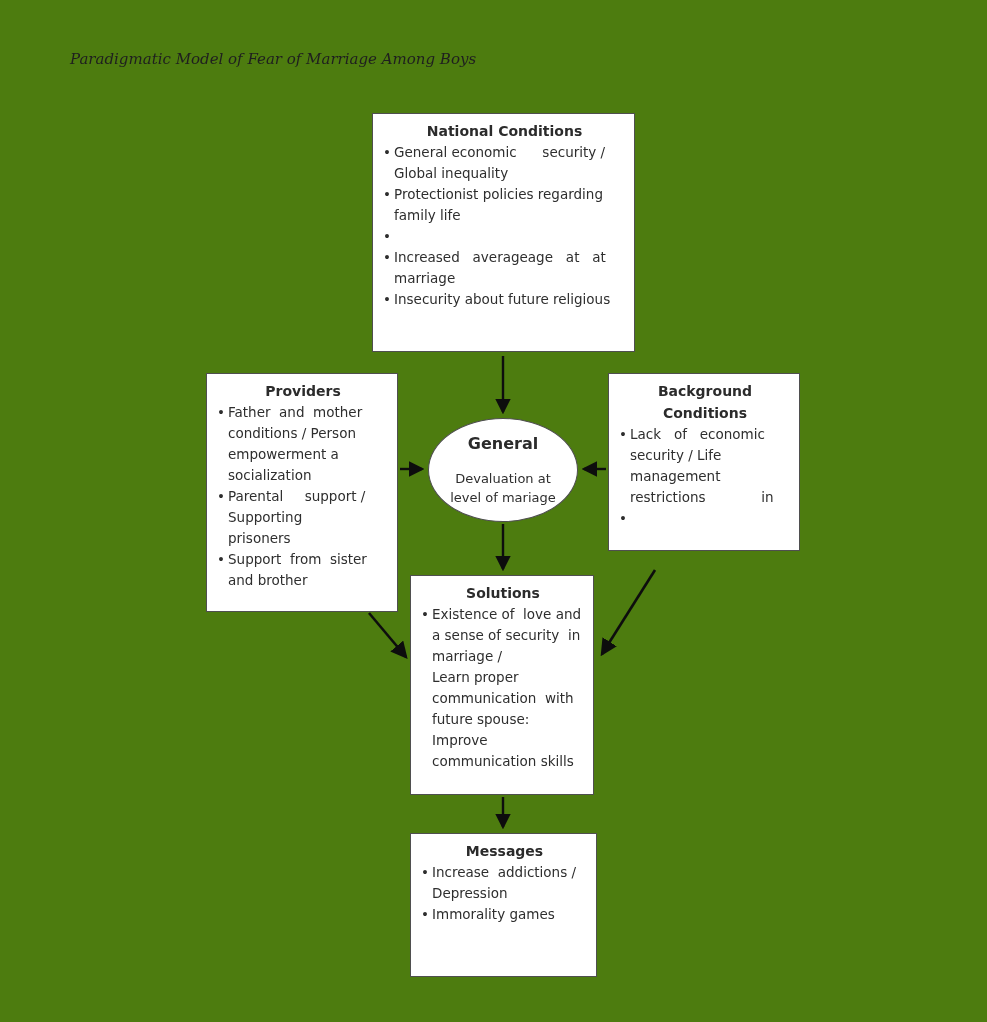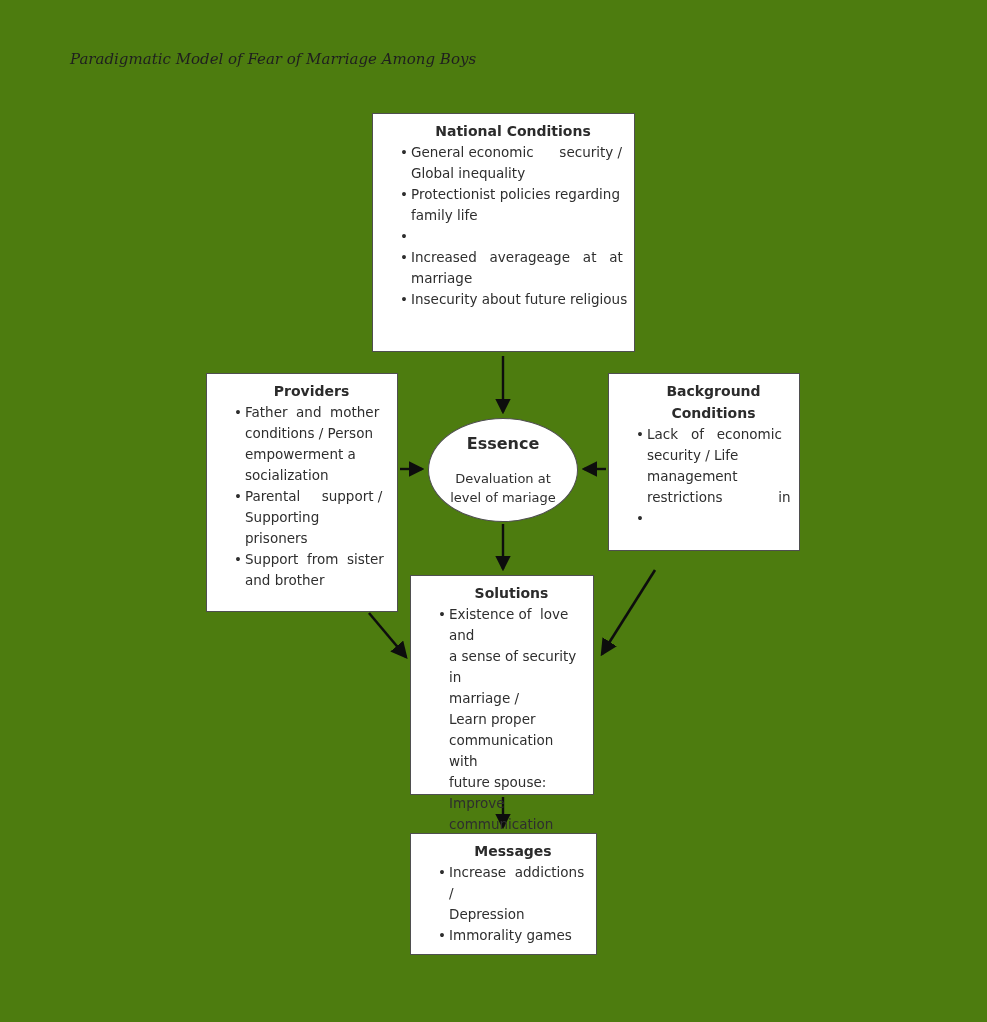--- a/index.html
+++ b/index.html
@@ -7,33 +7,33 @@
     position:relative; width:987px; height:1022px; background:#4d7c0f;
     font-family:"DejaVu Sans", sans-serif; color:#2e2e2e; overflow:hidden;
   }
   .doc-title {
     position:absolute; left:70px; top:50px;
     font-family:"DejaVu Serif", serif; font-style:italic;
     font-size:15px; color:#1f1f1f; white-space:nowrap;
   }
   .box {
     position:absolute; border:1.6px solid #4f4f4f; background:#ffffff;
-    box-sizing:border-box; padding:6px 5px 4px 24px;
+    box-sizing:border-box; padding:6px 5px 4px 7px;
   }
   .box-title {
     text-align:center; font-weight:bold; font-size:14px; line-height:22px; color:#2b2b2b;
   }
   .bullet { display:flex; font-size:13.5px; line-height:21px; }
   .dot { flex:0 0 14px; width:14px; text-align:center; }
   .bt { white-space:pre-wrap; }
   .box-national  { left:372px; top:113px; width:263px; height:239px; }
   .box-providers { left:206px; top:373px; width:192px; height:239px; }
   .box-background{ left:608px; top:373px; width:192px; height:178px; }
   .box-solutions { left:410px; top:575px; width:184px; height:220px; }
-  .box-messages  { left:410px; top:833px; width:187px; height:122px; }
+  .box-messages  { left:410px; top:833px; width:187px; height:144px; }
   .ellipse {
     position:absolute; left:428px; top:418px; width:150px; height:104px;
     border:1.6px solid #4f4f4f; border-radius:50%; background:#ffffff;
     box-sizing:border-box; display:flex; flex-direction:column;
     align-items:center; justify-content:center; text-align:center;
   }
   .ellipse-title { font-weight:bold; font-size:16px; line-height:22px; color:#2b2b2b; }
   .ellipse-sub { font-size:13px; line-height:19px; white-space:pre-wrap; margin-top:14px; }
   .arrows { position:absolute; left:0; top:0; pointer-events:none; }
 </style>
@@ -115,21 +115,21 @@
 security / Life
 management
 restrictions             in</span>
     </div>
     <div class="bullet">
       <span class="dot">•</span>
     </div>
   </div>
 
   <div class="ellipse">
-    <div class="ellipse-title">Essence</div>
+    <div class="ellipse-title">General</div>
     <div class="ellipse-sub">Devaluation at
 level of mariage</div>
   </div>
 
   <div class="box box-solutions">
     <div class="box-title">Solutions</div>
     <div class="bullet">
       <span class="dot">•</span>
       <span class="bt">Existence of  love and
 a sense of security  in

